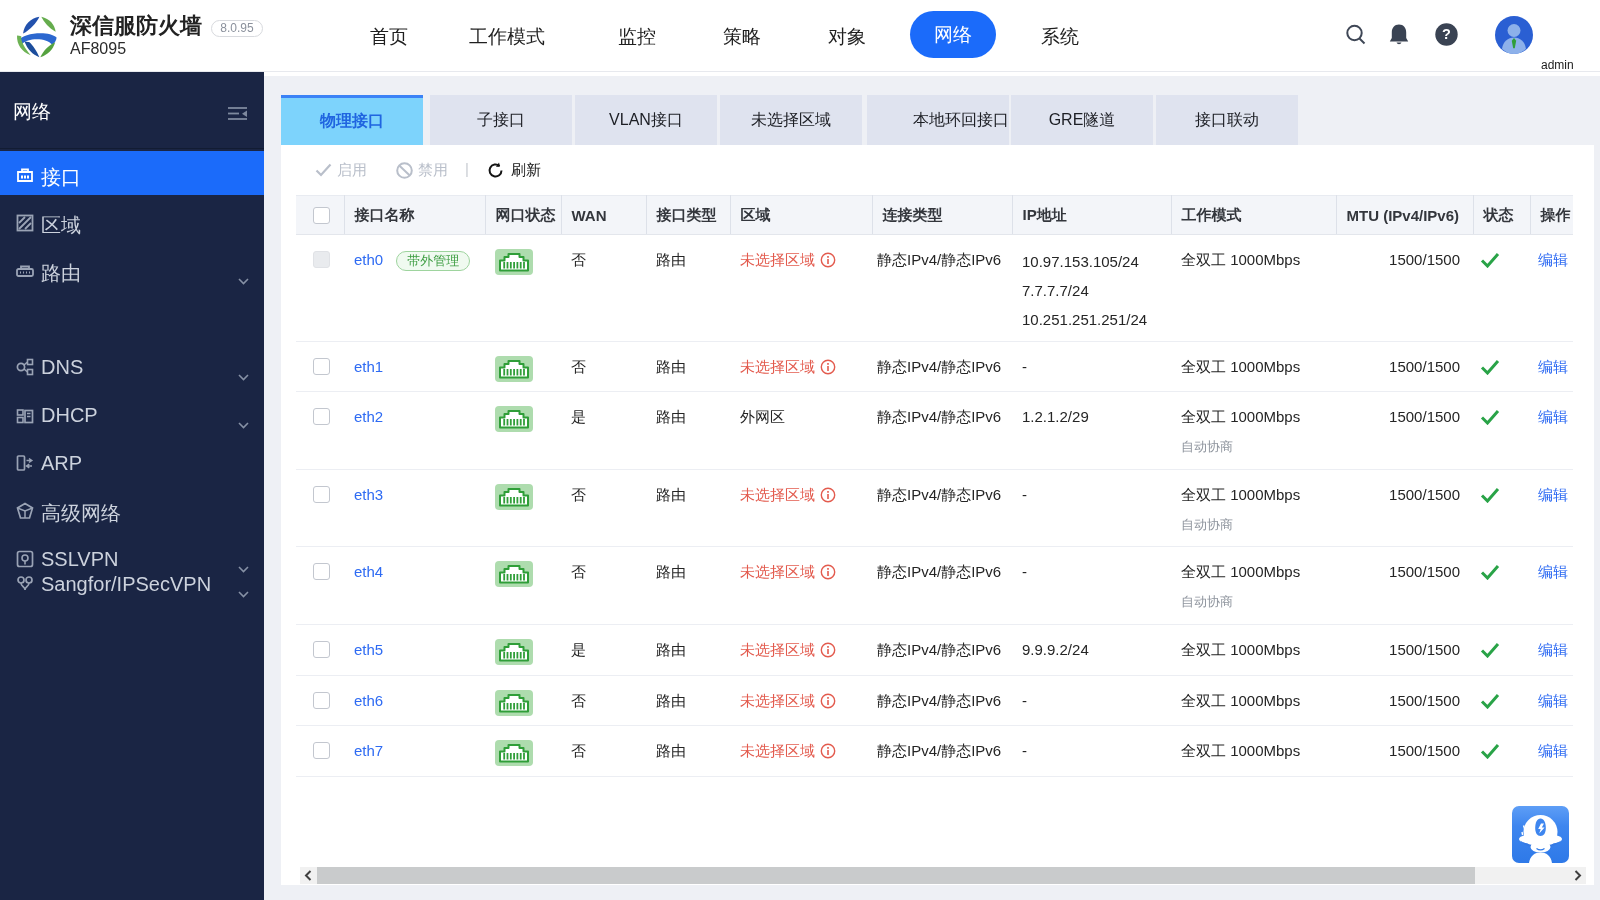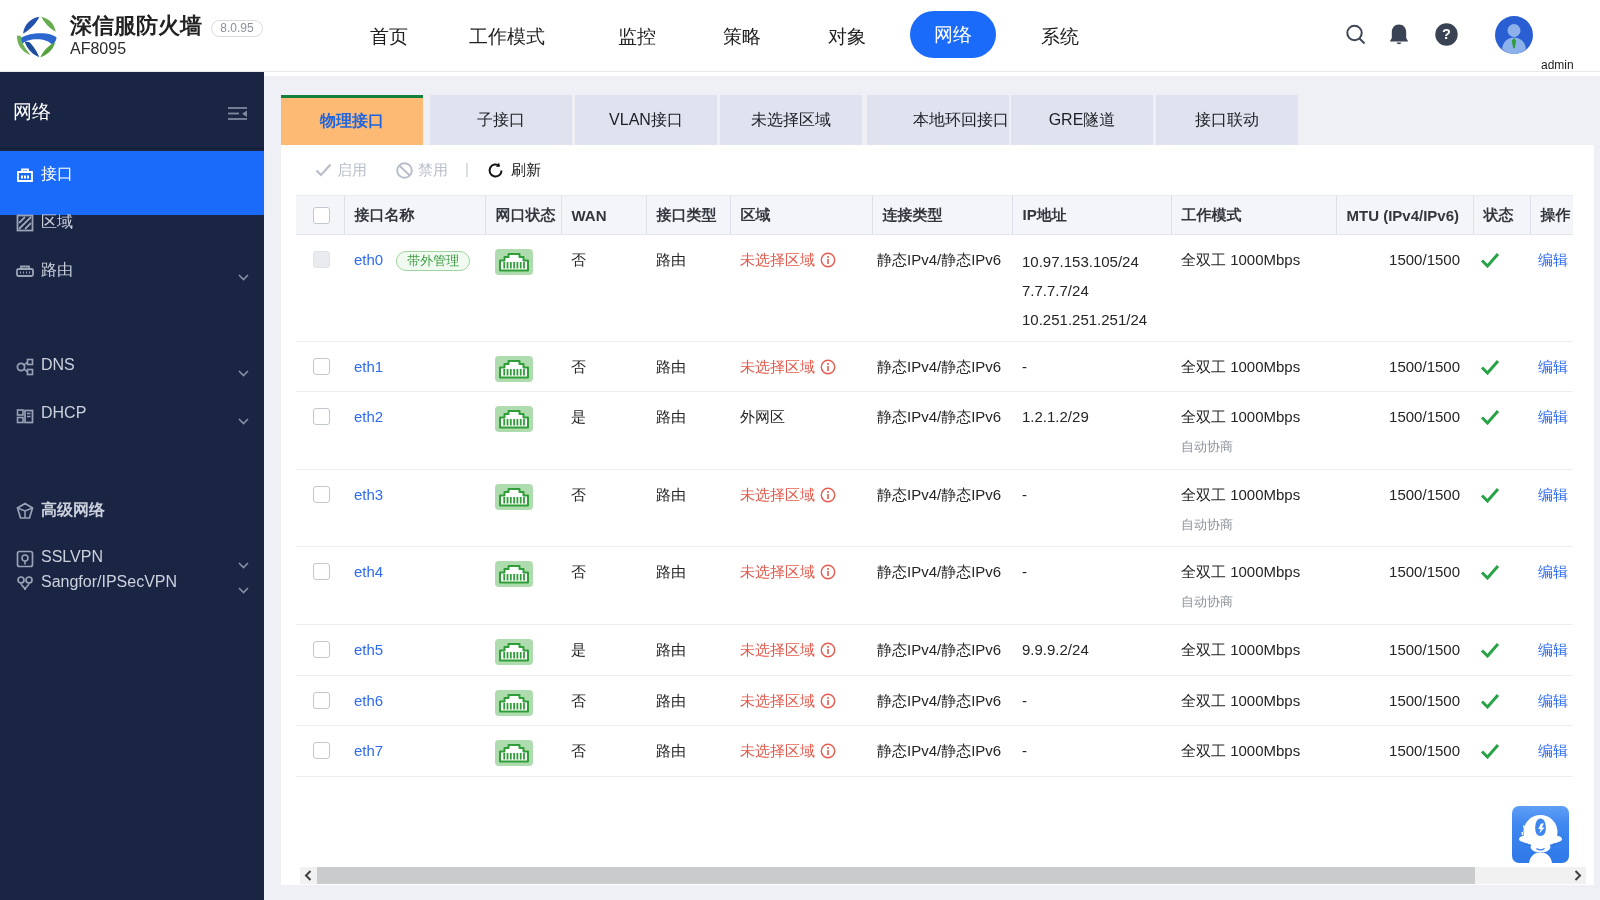--- a/index.html
+++ b/index.html
@@ -16,29 +16,29 @@
 
   .navitem { position:absolute; top:24px; font-size:19px; color:#1f1f1f; }
   #navpill { position:absolute; left:910px; top:11px; width:86px; height:47px; background:#1b6bfa; border-radius:24px; color:#fff; font-size:19px; text-align:center; line-height:47px; }
 
   #admin { position:absolute; left:1541px; top:26px; font-size:12px; color:#1a1a1a;margin-top:32px; }
 
   
   #side { position:absolute; left:0; top:72px; width:264px; height:828px; background:#1a2544; z-index:4; }
   #side-title { position:absolute; left:13px; top:27px; font-size:19px; color:#fff; }
   #side-divider { position:absolute; left:0; top:76px; width:264px; height:1px; background:#121c33; }
-  .mi { position:absolute; left:0; width:264px; height:64px; color:#ccd2dd; font-size:16px; }
+  .mi { position:absolute; left:0; width:264px; height:44px; color:#ccd2dd; font-size:20px; }
   .mi .lbl { position:absolute; left:41px; top:13px; }
   .mi .ico { position:absolute; left:16px; top:15px; width:18px; height:18px; }
   .mi .chev { position:absolute; right:15px; top:20px; }
   .mi.sel { background:#1b6bfa; color:#fff; }
 
   
   .tab { position:absolute; top:95px; height:50px; width:142px; background:#dfe3ef; color:#1c1e24; font-size:16px; text-align:center; line-height:50px; }
-  .tab.on { background:#fdba74; color:#2065e0; font-weight:bold; border-top:3px solid #15803d; line-height:46px; }
+  .tab.on { background:#7dd3fc; color:#2065e0; font-weight:bold; border-top:3px solid #3b82f6; line-height:46px; }
 
   
   #panel { position:absolute; left:281px; top:145px; width:1313px; height:740px; background:#fff; }
 
   
   #toolbar { position:absolute; left:296px; top:158px; height:26px; font-size:15px; }
   .tbtn { position:absolute; top:0; color:#b9bfca; white-space:nowrap; }
   #tb-refresh { color:#141414; }
 
   
@@ -162,21 +162,29 @@
         <rect x="1.5" y="4" width="5.5" height="5" fill="none" stroke="#9aa3b5" stroke-width="1.6"></rect>
         <rect x="1.5" y="11.5" width="5.5" height="5" fill="none" stroke="#9aa3b5" stroke-width="1.6"></rect>
         <rect x="9" y="4.5" width="7.5" height="12" fill="none" stroke="#9aa3b5" stroke-width="1.7"></rect>
         <path d="M11,7.5 h3.5 M11,10.5 h3.5" stroke="#9aa3b5" stroke-width="1.4"></path>
       </svg>
     <span class="lbl">DHCP</span>
       <span class="chev"><svg width="11" height="7" viewBox="0 0 11 7">
           <path d="M1,1 L5.5,5.5 L10,1" fill="none" stroke="#8691a5" stroke-width="1.6"></path>
         </svg></span>
   </div>
-  <div class="mi" style="top:415px;font-weight:bold;">
+  <div class="mi" style="top:367px;">
+    <svg class="ico" viewBox="0 0 18 18">
+        <rect x="1.5" y="2" width="7" height="14" rx="1" fill="none" stroke="#9aa3b5" stroke-width="1.7"></rect>
+        <path d="M10.5,6.5 h5 M13,4.5 l2.8,2 -2.8,2" fill="none" stroke="#9aa3b5" stroke-width="1.5"></path>
+        <path d="M16,12 h-5 M13.3,10 l-2.8,2 2.8,2" fill="none" stroke="#9aa3b5" stroke-width="1.5"></path>
+      </svg>
+    <span class="lbl">ARP</span>
+  </div>
+  <div class="mi" style="top:415px;">
     <svg class="ico" viewBox="0 0 18 18">
         <path d="M9,1.5 L16.5,6 L13.5,16 L4.5,16 L1.5,6 Z" fill="none" stroke="#9aa3b5" stroke-width="1.7"></path>
         <path d="M1.5,6 L9,9 L16.5,6 M9,9 L9,16" stroke="#9aa3b5" stroke-width="1.5" fill="none"></path>
       </svg>
     <span class="lbl">高级网络</span>
   </div>
   <div class="mi" style="top:463px;">
     <svg class="ico" viewBox="0 0 18 18">
         <rect x="1.5" y="1.5" width="15" height="15" rx="2" fill="none" stroke="#9aa3b5" stroke-width="1.7"></rect>
         <circle cx="9" cy="8" r="3" fill="none" stroke="#9aa3b5" stroke-width="1.6"></circle>

